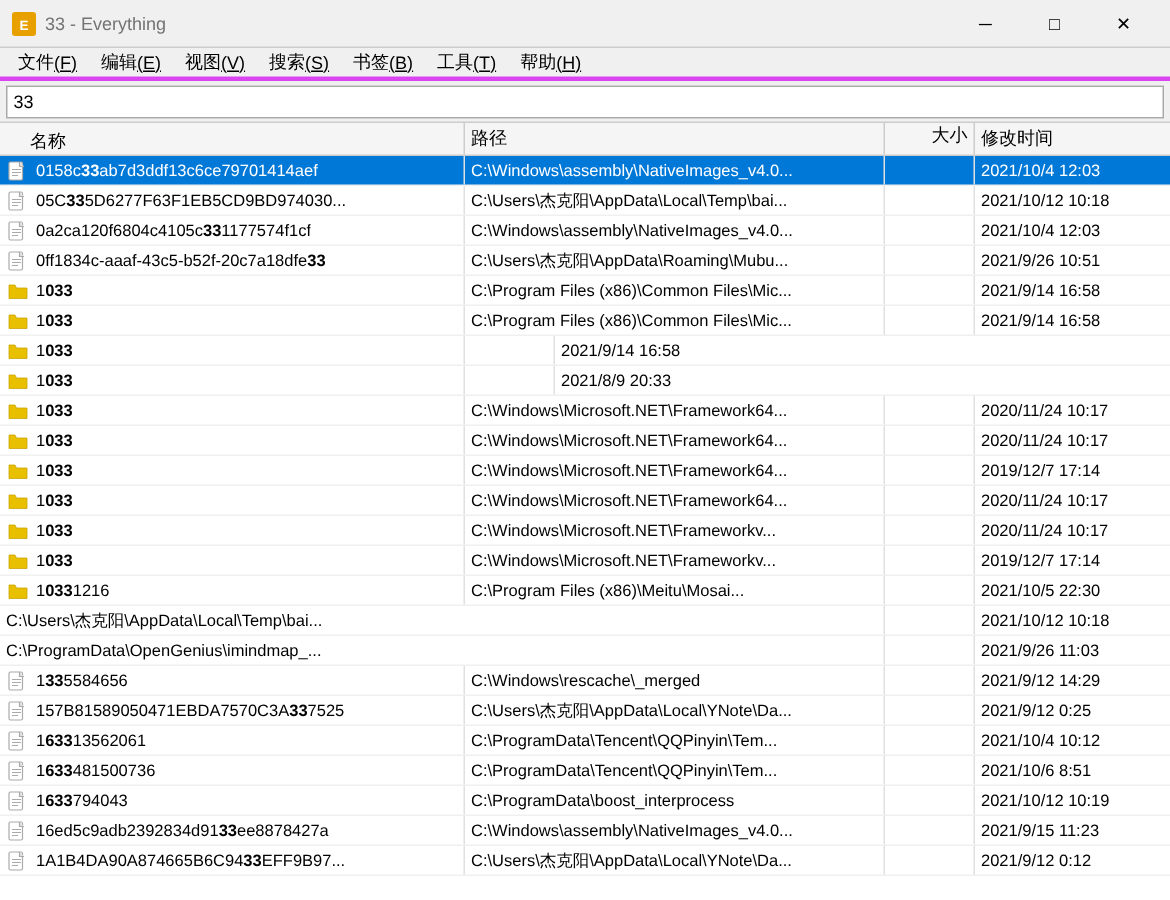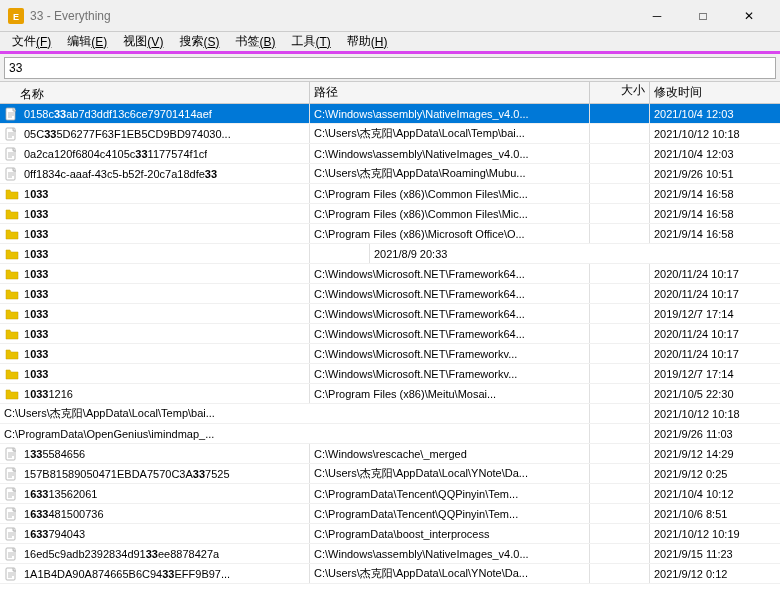--- a/index.html
+++ b/index.html
@@ -362,21 +362,20 @@
     </div>
     <div class="file-row">
       <div class="file-name-cell">
         <div class="file-icon">
           <svg width="14" height="14" viewBox="0 0 14 14">
       <path d="M1 3 L1 12 L13 12 L13 5 L6 5 L5 3 Z" fill="#e8c000" stroke="#c8a000" stroke-width="0.5"></path>
     </svg>
         </div>
         <span class="file-name-text">1<b>033</b></span>
       </div>
-      <div class="file-path-cell">C:\Program Files (x86)\Microsoft Office\O...</div>
       <div class="file-size-cell"></div>
       <div class="file-modified-cell">2021/9/14 16:58</div>
     </div>
     <div class="file-row">
       <div class="file-name-cell">
         <div class="file-icon">
           <svg width="14" height="14" viewBox="0 0 14 14">
       <path d="M1 3 L1 12 L13 12 L13 5 L6 5 L5 3 Z" fill="#e8c000" stroke="#c8a000" stroke-width="0.5"></path>
     </svg>
         </div>

